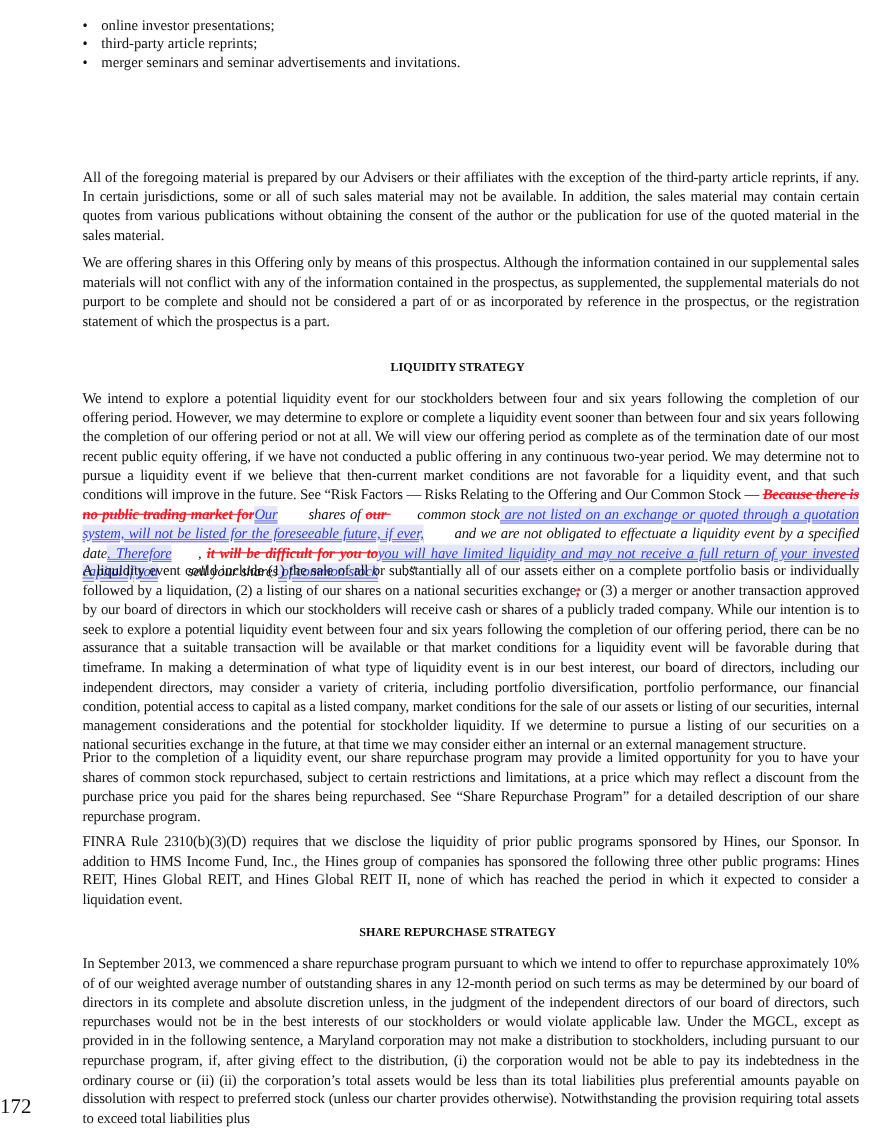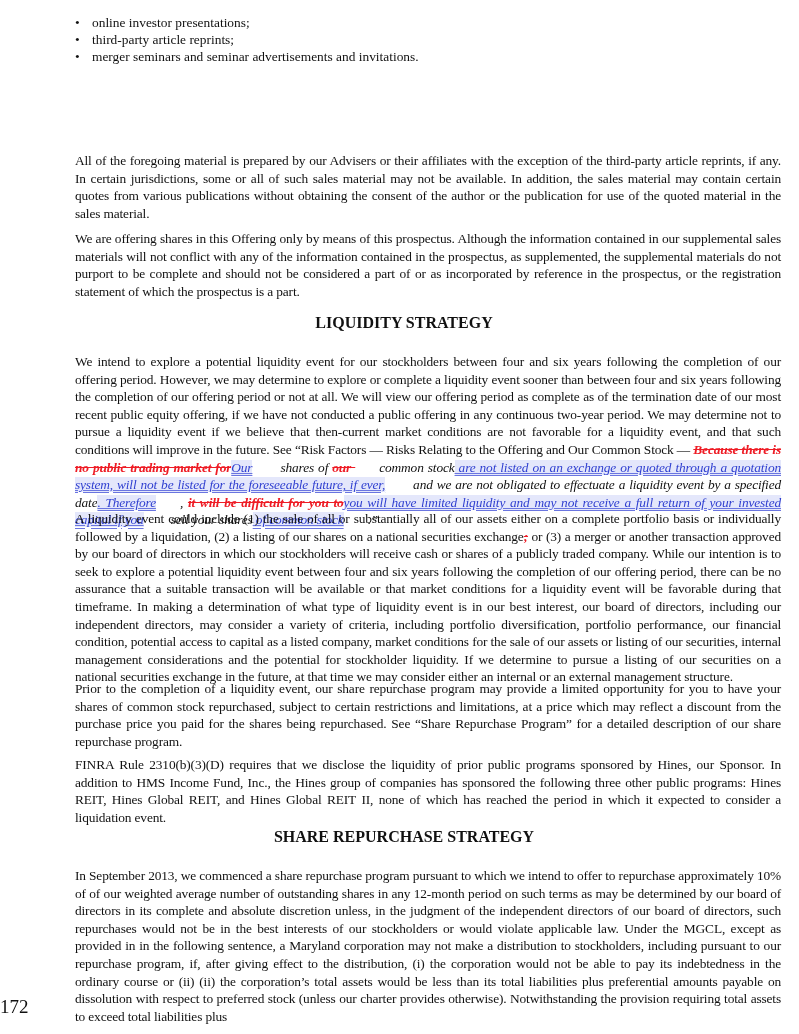--- a/index.html
+++ b/index.html
@@ -5,22 +5,22 @@
   html, body { margin: 0; padding: 0; background: #ffffff; }
   body { width: 799px; height: 1034px; position: relative; overflow: hidden;
          font-family: "Liberation Serif", "DejaVu Serif", serif; color: #111; }
   .page { position: absolute; left: 47px; top: 0; width: 706px; }
   ul.bullets { position: absolute; left: 28px; top: 14px; margin: 0; padding: 0; list-style: none;
                font-size: 13.4px; line-height: 17.2px; }
   ul.bullets li { position: relative; padding-left: 17px; }
   ul.bullets li::before { content: "\2022"; position: absolute; left: 0; top: 0; }
   p { position: absolute; left: 16px; width: 706px; margin: 12px; font-size: 13.4px; line-height: 17.6px;
       text-align: justify; text-align-last: left; letter-spacing: -0.15px; }
-  h2 { position: absolute; left: 0; width: 706px; margin: 4px; text-align: center;
-       font-size: 16px; font-weight: bold; line-height: 17px; }
+  h2 { position: absolute; left: 0; width: 706px; margin: 16px; text-align: center;
+       font-size: 11px; font-weight: bold; line-height: 17px; }
   .del { color: #ee1c25; font-weight: bold; font-style: italic; text-decoration: line-through;
          text-decoration-color: #ee1c25; }
   .ins { color: #2f3fd0; font-style: italic; text-decoration: underline; text-decoration-style: double;
          text-decoration-color: #6a75e0; background: #e4e7fb; }
   .it { font-style: italic; padding-left: 24px; }
   .pageno { position: absolute; left: 0; width: 702px; top: 996px; text-align: left; font-size: 19px; }
 </style>
 </head>
 <body>
 

